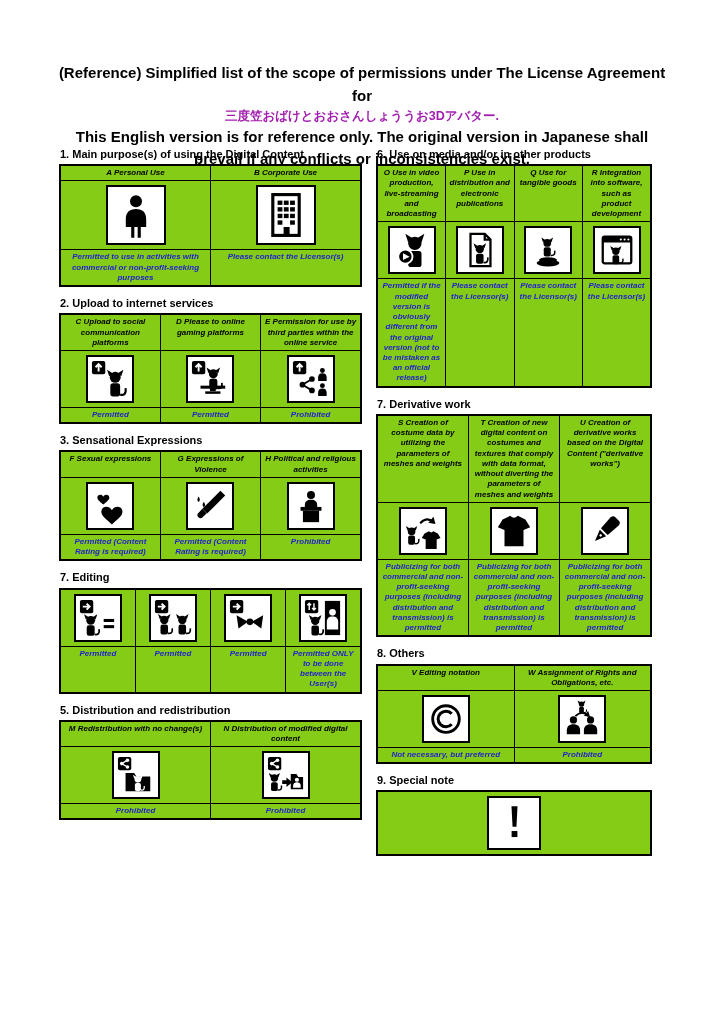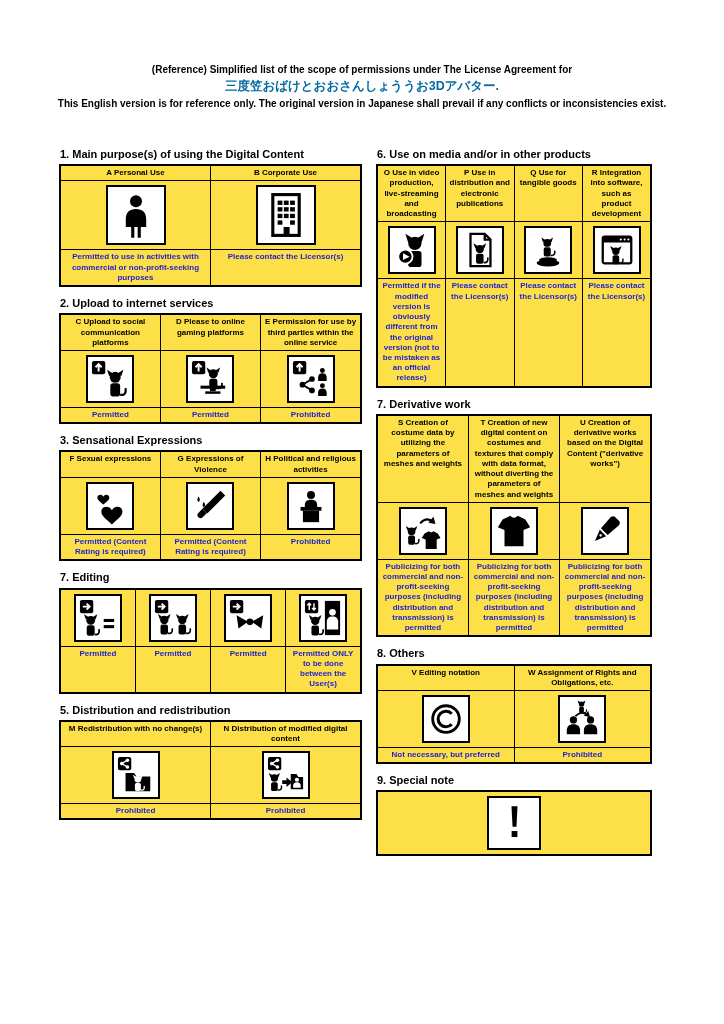--- a/index.html
+++ b/index.html
@@ -1,27 +1,27 @@
 <!DOCTYPE html>
 <html><head>
 <meta charset="utf-8">
 <style>
   html,body{margin:0;padding:0;background:#fff;}
   .page{position:relative;width:724px;height:1024px;background:#fff;overflow:hidden;
         font-family:"Liberation Sans",sans-serif;color:#000;}
   .titles{position:absolute;top:62px;left:56px;width:612px;text-align:center;font-weight:bold;}
-  .t-en{font-size:10px;line-height:1.5;color:#000;}
-  .t-ja{font-size:12.5px;line-height:1.5;color:#0369a1;}
+  .t-en{font-size:15px;line-height:1.5;color:#000;}
+  .t-ja{font-size:12.5px;line-height:1.5;color:#a21caf;}
   .col{position:absolute;top:148px;}
   .col-left{left:59px;width:303px;}
   .col-right{left:376px;width:276px;}
   .sec{margin-bottom:10px;}
   .sec-h{font-size:11px;font-weight:bold;margin:0 0 3px 1px;line-height:1.2;}
   table{width:100%;border-collapse:collapse;border:2px solid #000;table-layout:fixed;
-        background:#fde047;}
+        background:#84cc16;font-style:italic;}
   td{border:1px solid #000;font-size:8px;font-weight:bold;text-align:center;
      vertical-align:top;padding:2px 3px;line-height:1.28;}
   tr.icons td{vertical-align:middle;padding:4px 2px;}
   td.res{color:#2323cd;}
   .frame{display:inline-flex;align-items:center;justify-content:center;
          border:2px solid #000;width:48px;height:48px;background:#fff;box-sizing:border-box;}
   .frame svg{width:38px;height:38px;fill:#000;display:block;}
   table.big .frame{width:60px;height:60px;}
   table.big .frame svg{width:48px;height:48px;}
   table.med .frame{width:54px;height:54px;}

